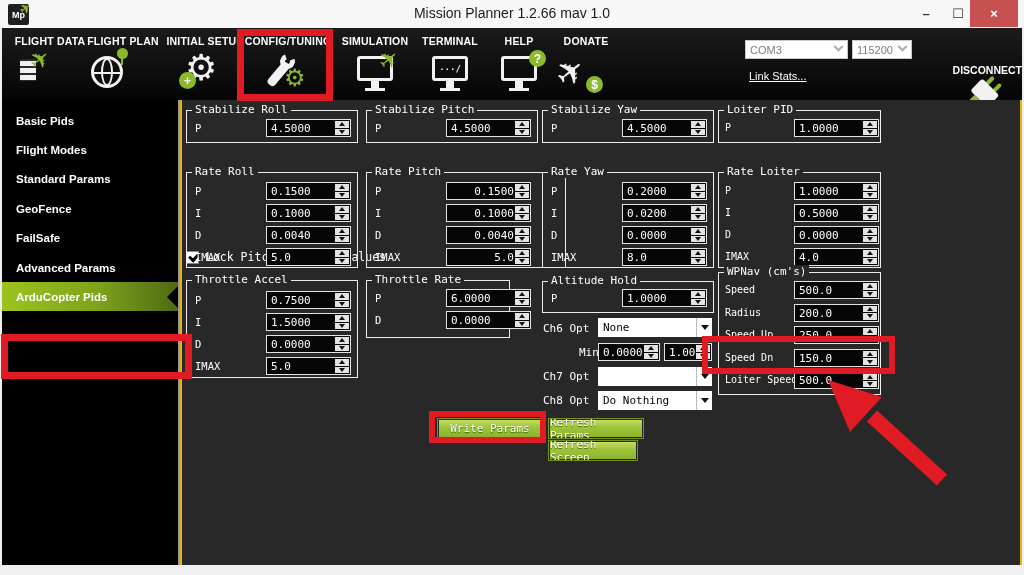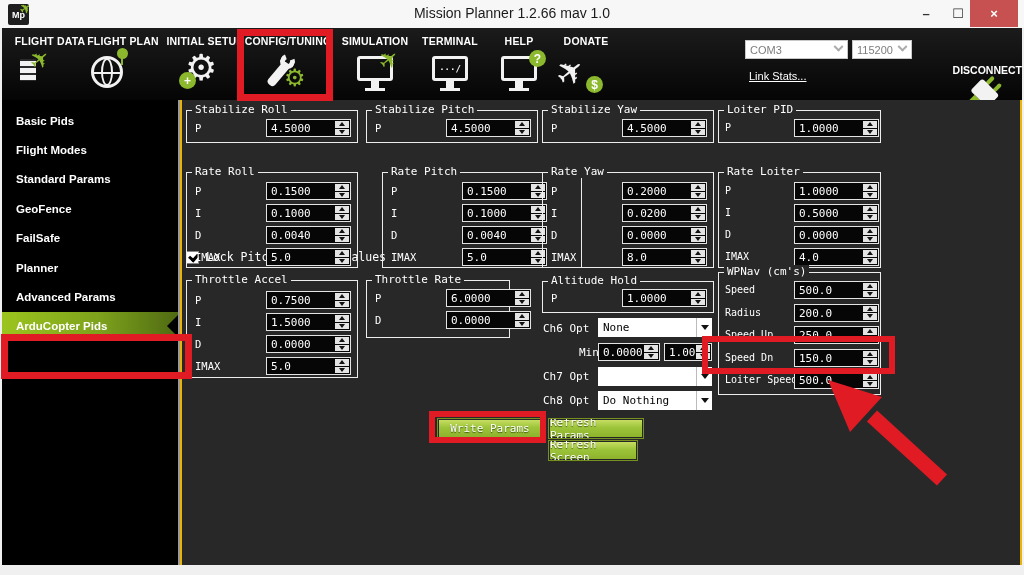--- a/index.html
+++ b/index.html
@@ -233,21 +233,20 @@
     </div>
   </div>
 
   <div class="sidebar">
     <div style="height:6px"></div>
     <div class="sb-item">Basic Pids</div>
     <div class="sb-item">Flight Modes</div>
     <div class="sb-item">Standard Params</div>
     <div class="sb-item">GeoFence</div>
     <div class="sb-item">FailSafe</div>
-    <div class="sb-item">Planner</div>
     <div class="sb-item">Advanced Params</div>
     <div class="sb-item selected">ArduCopter Pids</div>
   </div>
 
   <div class="main">
 
     <div class="grp c1" style="left:4px; top:10px; width:172px; height:33px;">
       <div class="grp-title">Stabilize Roll</div>
       <div class="row" style="top:7px;">
         <span class="lbl">P</span>
@@ -345,21 +344,21 @@
         <div class="num">
             <span class="nval">5.0</span>
             <span class="spin">
               <i class="su"></i>
               <i class="sd"></i>
             </span>
           </div>
         </div>
     </div>
 
-    <div class="grp c2" style="left:200px; top:72px; width:200px; height:96px;">
+    <div class="grp c2" style="left:184px; top:72px; width:200px; height:96px;text-align:right;">
       <div class="grp-title">Rate Pitch</div>
       <div class="row" style="top:8px;">
           <span class="lbl">P</span>
         <div class="num">
             <span class="nval">0.1500</span>
             <span class="spin">
               <i class="su"></i>
               <i class="sd"></i>
             </span>
           </div>

